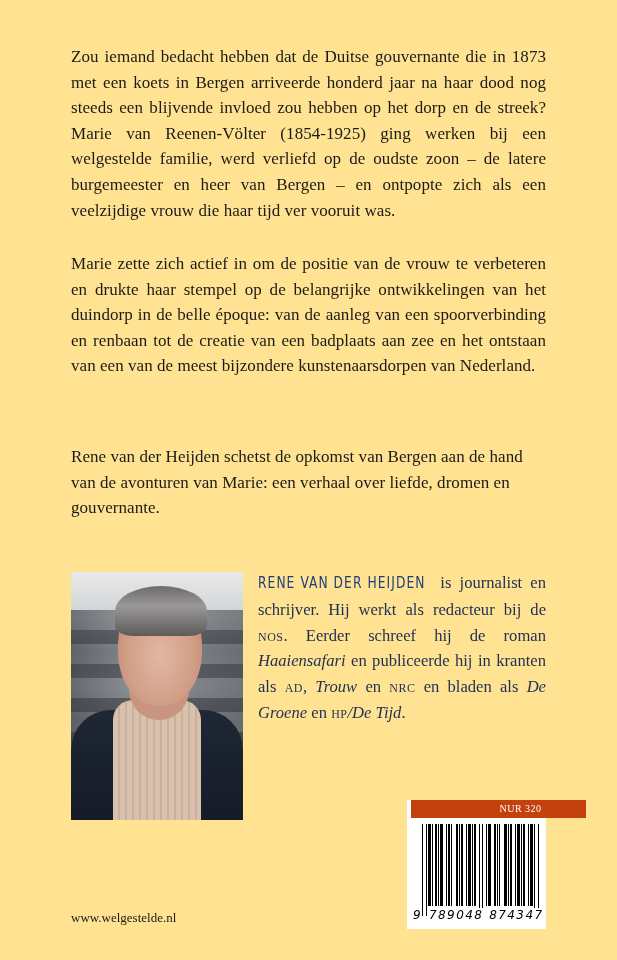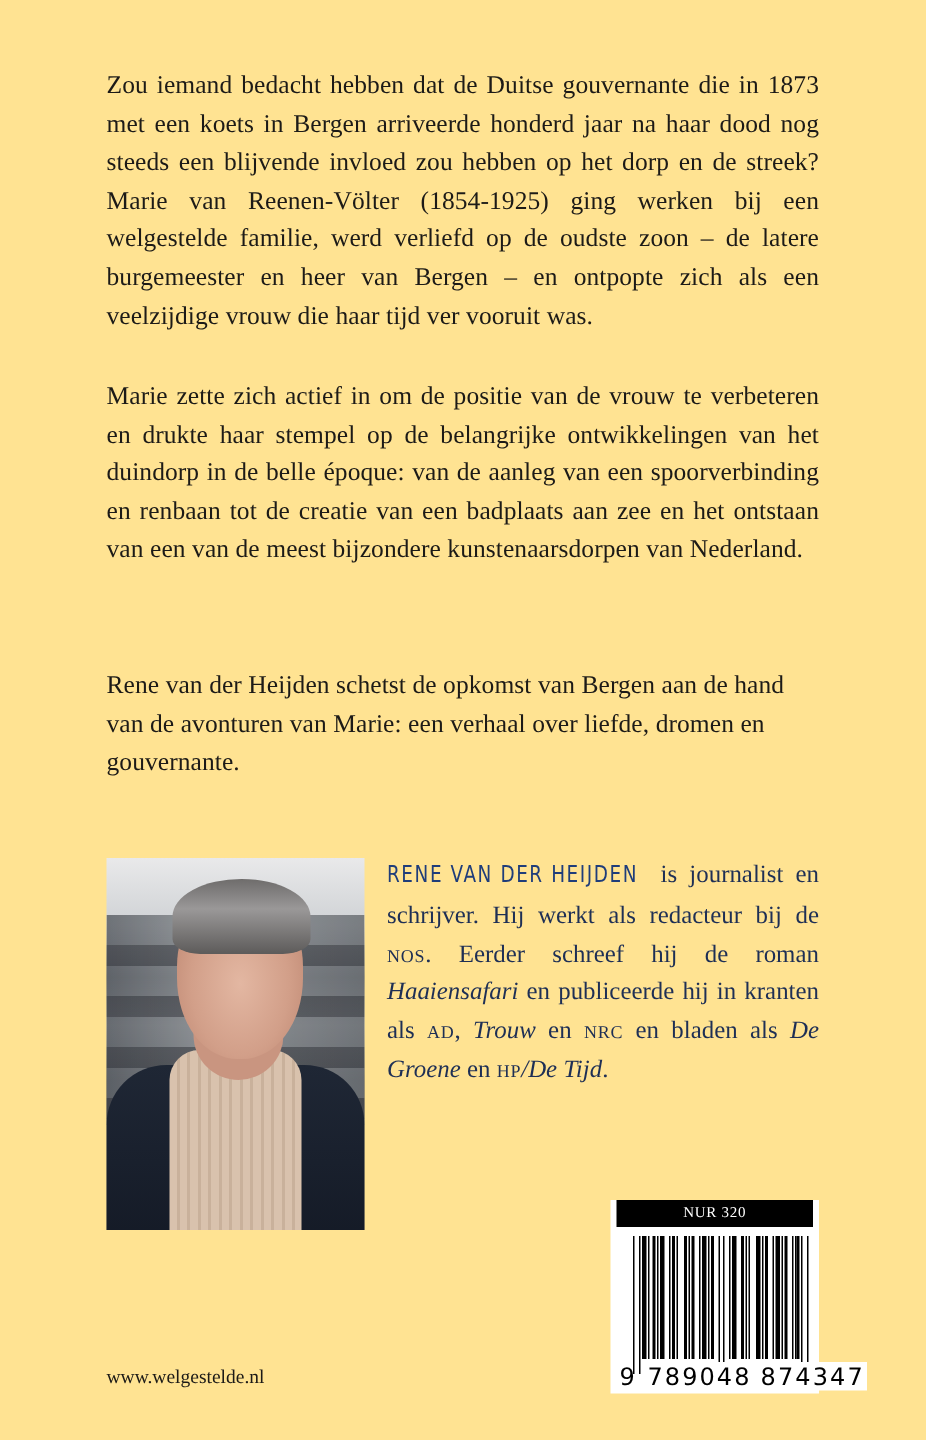--- a/index.html
+++ b/index.html
@@ -105,51 +105,53 @@
       position: absolute;
       left: 407px;
       top: 800px;
       width: 139px;
       height: 129px;
       background: #ffffff;
     }
     .nur-bar {
       position: absolute;
       left: 4px; top: 0; width: 131px; height: 18px;
-      background: #000000;
+      background: #c2410c;
       color: #ffffff;
       font-size: 10px;
       letter-spacing: 0.5px;
       text-align: center;
       line-height: 18px;
       font-family: "Liberation Serif", serif;
+      padding-left: 44px;
     }
     .bars {
       position: absolute;
       left: 15px; top: 24px; width: 118px; height: 92px;
       display: flex;
       align-items: flex-start;
     }
     .bars span {
       display: block;
       height: 82px;
       background: #000;
       margin-right: 1px;
     }
     .bars span.g { height: 92px; }
     .bars span.s { background: transparent; }
     .isbn-digits {
       position: absolute;
       left: 6px; top: 108px; width: 130px; height: 16px;
       font-family: "DejaVu Sans", "Liberation Sans", sans-serif;
-      font-size: 16px;
+      font-size: 12px;
       color: #000;
       letter-spacing: 1.4px;
       white-space: nowrap;
       background: transparent;
+      font-style: italic;
     }
     .isbn-digits .lead { margin-right: 6px; }
     .isbn-digits .grp { background: #fff; padding: 0 1px; }
 
     .website {
       position: absolute;
       left: 71px;
       top: 910px;
       font-size: 13px;
       color: #1c1a17;

